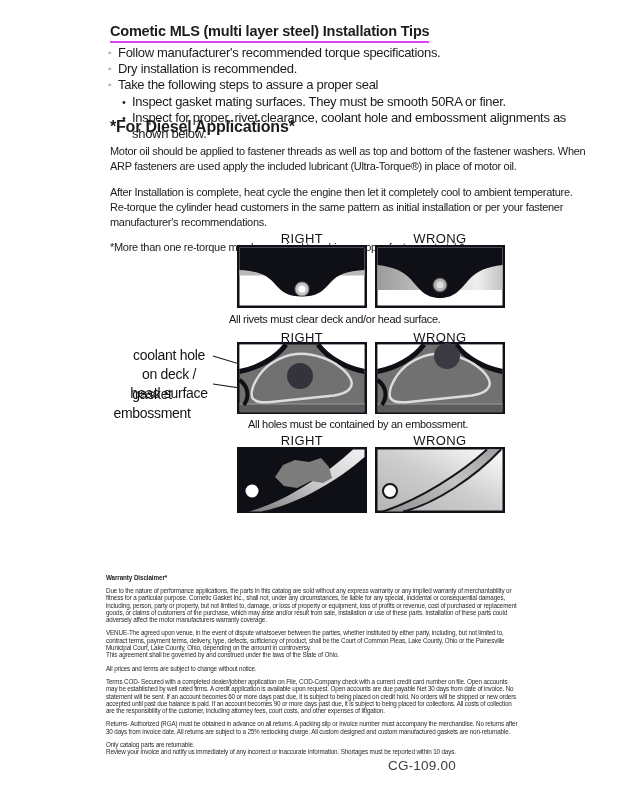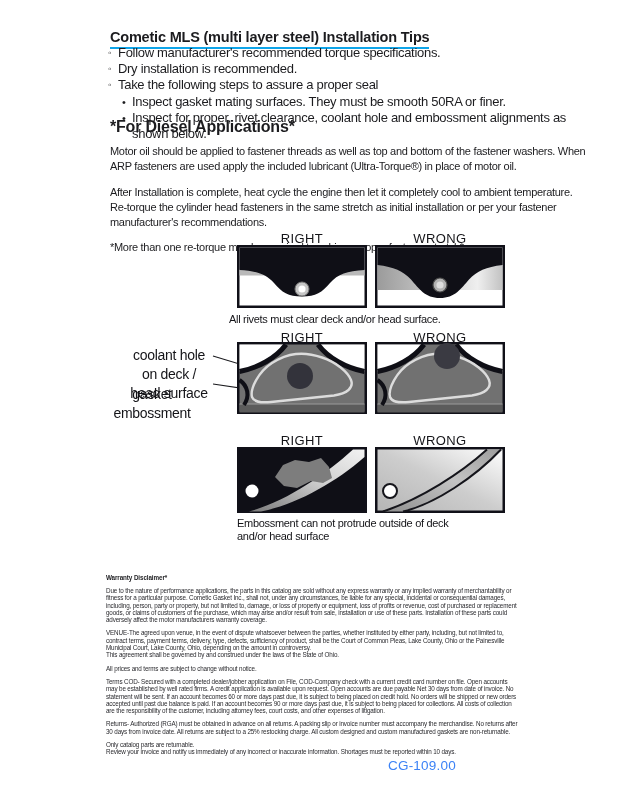--- a/index.html
+++ b/index.html
@@ -2,23 +2,23 @@
 <html><head>
 <meta charset="utf-8">
 <style>
   html,body{margin:0;padding:0;background:#ffffff;}
   .page{
     position:relative;width:618px;height:800px;background:#ffffff;
     font-family:"Liberation Sans", sans-serif;color:#1c1c1f;overflow:hidden;
   }
   
   .title{
-    position:absolute;left:110px;top:29px;
+    position:absolute;left:110px;top:23px;
     font-size:14.5px;font-weight:bold;letter-spacing:-0.2px;
-    border-bottom:2px solid #0ea5e9;padding-bottom:2px;display:inline-block;
+    border-bottom:2px solid #d946ef;padding-bottom:2px;display:inline-block;
   }
   
   .bullets{position:absolute;left:108px;top:45px;width:480px;}
   .bullet,.subbullet{
     font-size:13px;letter-spacing:-0.3px;line-height:16.2px;position:relative;
   }
   .bullet{padding-left:10px;}
   .bullet::before{content:"\25E6";position:absolute;left:0;top:0;font-size:10px;}
   .subbullet{padding-left:24px;}
   .subbullet::before{content:"\2022";position:absolute;left:14px;top:0;font-size:11px;}
@@ -53,41 +53,41 @@
   }
   .ann-coolant{left:126px;top:16px;width:86px;}
   .ann-emboss{left:92px;top:55px;width:120px;}
   .leader-svg{position:absolute;left:0;top:0;pointer-events:none;}
   
   .legal{position:absolute;left:106px;top:574px;width:414px;}
   .legal-heading{font-size:6.3px;font-weight:bold;letter-spacing:-0.1px;margin:0 0 6px 0;}
   .legal p{font-size:6.3px;letter-spacing:-0.15px;line-height:7.3px;margin:0 0 6px 0;color:#2a2a2e;}
   .legal p.nogap{margin-bottom:0;}
   
-  .footer-code{position:absolute;left:388px;top:758px;font-size:13.5px;letter-spacing:0.2px;color:#3b82f6;}
+  .footer-code{position:absolute;left:388px;top:758px;font-size:13.5px;letter-spacing:0.2px;color:#404040;}
 </style>
 </head>
 <body>
 
 <div class="page">
 
   <div class="title">Cometic MLS (multi layer steel) Installation Tips</div>
 
   <div class="bullets">
     <div class="bullet">Follow manufacturer's recommended torque specifications.</div>
     <div class="bullet">Dry installation is recommended.</div>
     <div class="bullet">Take the following steps to assure a proper seal</div>
     <div class="subbullet">Inspect gasket mating surfaces.  They must be smooth 50RA or finer.</div>
     <div class="subbullet">Inspect for proper, rivet clearance, coolant hole and embossment alignments as shown below.</div>
   </div>
 
   <div class="diesel">
     <div class="diesel-heading">*For Diesel Applications*</div>
     <p>Motor oil should be applied to fastener threads as well as top and bottom of the fastener washers. When ARP fasteners are used apply the included lubricant (Ultra-Torque®) in place of motor oil.</p>
-    <p>After Installation is complete, heat cycle the engine then let it completely cool to ambient temperature. Re-torque the cylinder head fasteners in the same stretch as initial installation or per your fastener manufacturer's recommendations.</p>
+    <p>After Installation is complete, heat cycle the engine then let it completely cool to ambient temperature. Re-torque the cylinder head customers in the same pattern as initial installation or per your fastener manufacturer's recommendations.</p>
     <p>*More than one re-torque may be required to achieve proper fastener stretch*</p>
   </div>
 
   <div class="figrow fig1">
     <div class="rw-label rw-left">RIGHT</div>
     <div class="rw-label rw-right">WRONG</div>
 
     <svg class="panel panel-left" viewBox="0 0 130 63">
       <rect x="1.25" y="1.25" width="127.5" height="60.5" fill="#ffffff" stroke="#101018" stroke-width="2.5"></rect>
       <rect x="2.5" y="24" width="125" height="6.5" fill="#b9b9b9"></rect>
@@ -146,20 +146,21 @@
       <line x1="2.5" y1="62" x2="127.5" y2="62" stroke="#9b9b9b" stroke-width="1"></line>
       <path d="M2.5,2.5 H49 C39,16 21,26 2.5,29.5 Z" fill="#ffffff"></path>
       <path d="M81,2.5 H127.5 V29.5 C109,26 91,16 81,2.5 Z" fill="#ffffff"></path>
       <path d="M49,2.5 C39,16 21,26 2.5,29.5" stroke="#0f0f16" stroke-width="5" fill="none"></path>
       <path d="M81,2.5 C91,16 109,26 127.5,29.5" stroke="#0f0f16" stroke-width="5" fill="none"></path>
       <path d="M2.5,38 C11,44 13,54 7,63" stroke="#0f0f16" stroke-width="4" fill="none"></path>
       <path d="M15,55 C13,47 21,30 35,21 C51,11 66,9 85,15.5 C99,20 111,30 114,38 C117,46 110,51.5 97,53.5 L34,60 C23,61 17,60 15,55 Z" stroke="#dcdcdc" stroke-width="2.4" fill="none"></path>
       <circle cx="72" cy="14" r="13" fill="#3a3a42"></circle>
     </svg>
 
+    <div class="fig-caption">All holes must be contained by an embossment.</div>
   </div>
 
   <div class="figrow fig3">
     <div class="rw-label rw-left">RIGHT</div>
     <div class="rw-label rw-right">WRONG</div>
 
     <svg class="panel panel-left" viewBox="0 0 130 66">
       <defs>
         <linearGradient id="bandGrad" x1="0" y1="1" x2="1" y2="0">
           <stop offset="0" stop-color="#7a7a7a"></stop>
@@ -186,21 +187,20 @@
           <stop offset="1" stop-color="#9e9e9e"></stop>
         </linearGradient>
       </defs>
       <rect x="1.25" y="1.25" width="127.5" height="63.5" fill="url(#bgGrad)" stroke="#101018" stroke-width="2.5"></rect>
       <path d="M8,64.5 C46,52 86,26 112,2.5 H126 C100,30 60,57 28,64.5 Z" fill="url(#bandGrad2)"></path>
       <path d="M8,64.5 C46,52 86,26 112,2.5" stroke="#15151b" stroke-width="2" fill="none"></path>
       <path d="M28,64.5 C60,57 100,30 126,2.5" stroke="#15151b" stroke-width="2" fill="none"></path>
       <circle cx="15" cy="44" r="7" fill="#ffffff" stroke="#15151b" stroke-width="2"></circle>
     </svg>
 
-    <div class="fig-caption">Embossment can not protrude outside of deck and/or head surface</div>
   </div>
 
   <div class="legal">
     <div class="legal-heading">Warranty Disclaimer*</div>
     <p>Due to the nature of performance applications, the parts in this catalog are sold without any express warranty or any implied warranty of merchantability or fitness for a particular purpose.  Cometic Gasket Inc., shall not, under any circumstances, be liable for any special, incidental or consequential damages, including, person, party or property, but not limited to, damage, or loss of property or equipment, loss of profits or revenue, cost of purchased or replacement goods, or claims of customers of the purchase, which may arise and/or result from sale, installation or use of these parts.  Installation of these parts could adversely affect the motor manufacturers warranty coverage.</p>
     <p class="nogap">VENUE-The agreed upon venue, in the event of dispute whatsoever between the parties, whether instituted by either party, including, but not limited to, contract terms, payment terms, delivery, type, defects, sufficiency of product, shall be the Court of Common Pleas, Lake County, Ohio or the Painesville Municipal Court, Lake County, Ohio, depending on the amount in controversy.</p>
     <p>This agreement shall be governed by and construed under the laws of the State of Ohio.</p>
     <p>All prices and terms are subject to change without notice.</p>
     <p>Terms COD- Secured with a completed dealer/jobber application on File, COD-Company check with a current credit card number on file.  Open accounts may be established by well rated firms.  A credit application is available upon request.  Open accounts are due payable Net 30 days from date of invoice.  No statement will be sent.  If an account becomes 60 or more days past due, it is subject to being placed on credit hold.  No orders will be shipped or new orders accepted until past due balance is paid.  If an account becomes 90 or more days past due, it is subject to being placed for collections.  All costs of collection are the responsibility of the customer, including attorney fees, court costs, and other expenses of litigation.</p>
     <p>Returns- Authorized (RGA) must be obtained in advance on all returns.  A packing slip or invoice number must accompany the merchandise.  No returns after 30 days from invoice date.  All returns are subject to a 25% restocking charge.  All custom designed and custom manufactured gaskets are non-returnable.</p>

